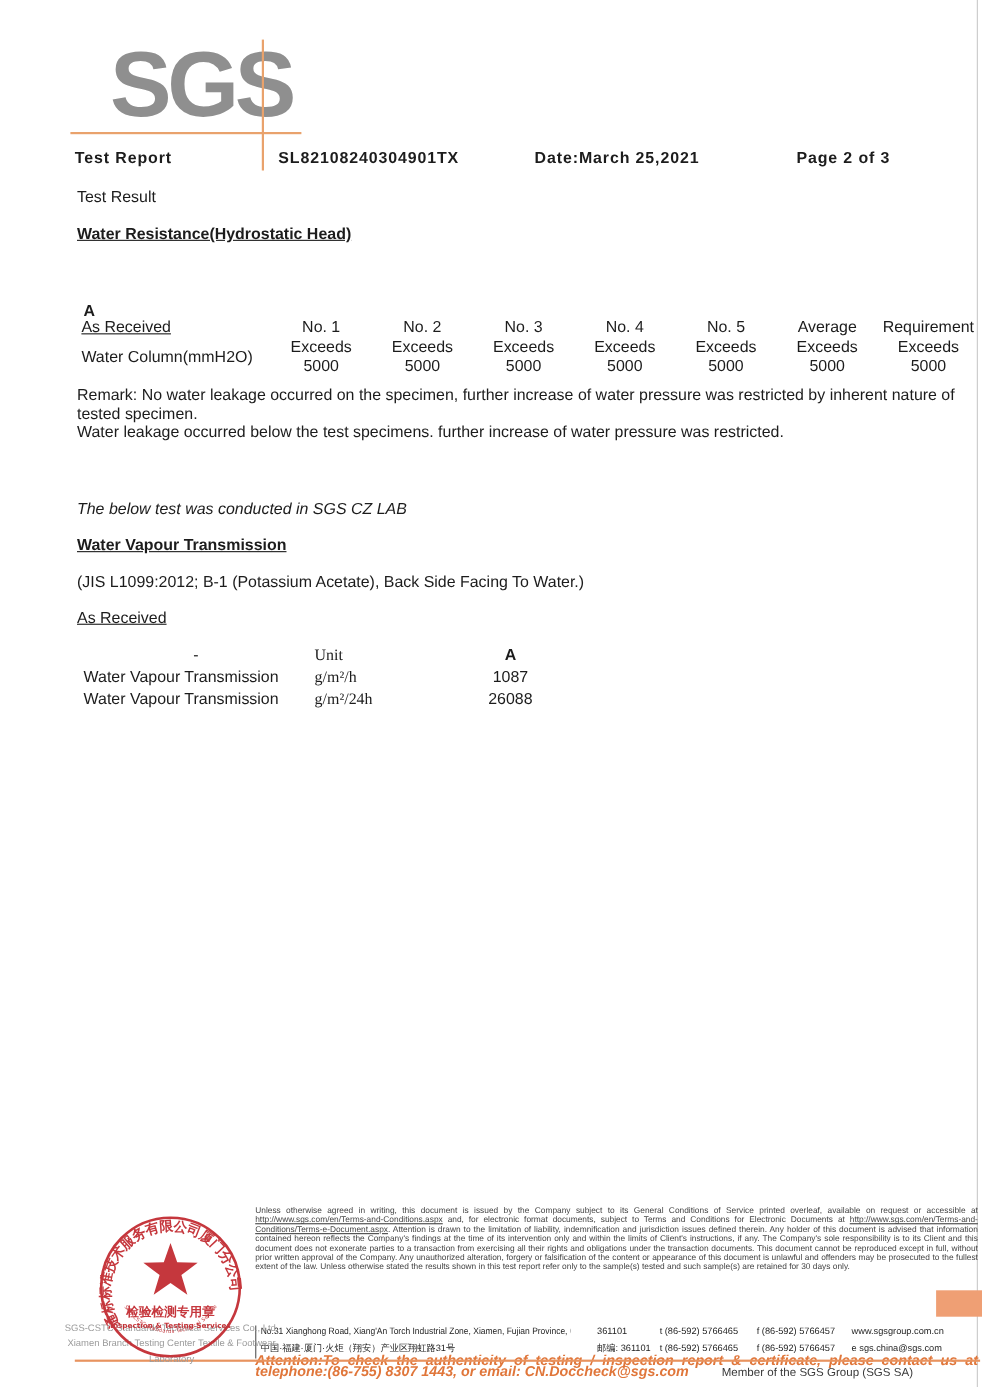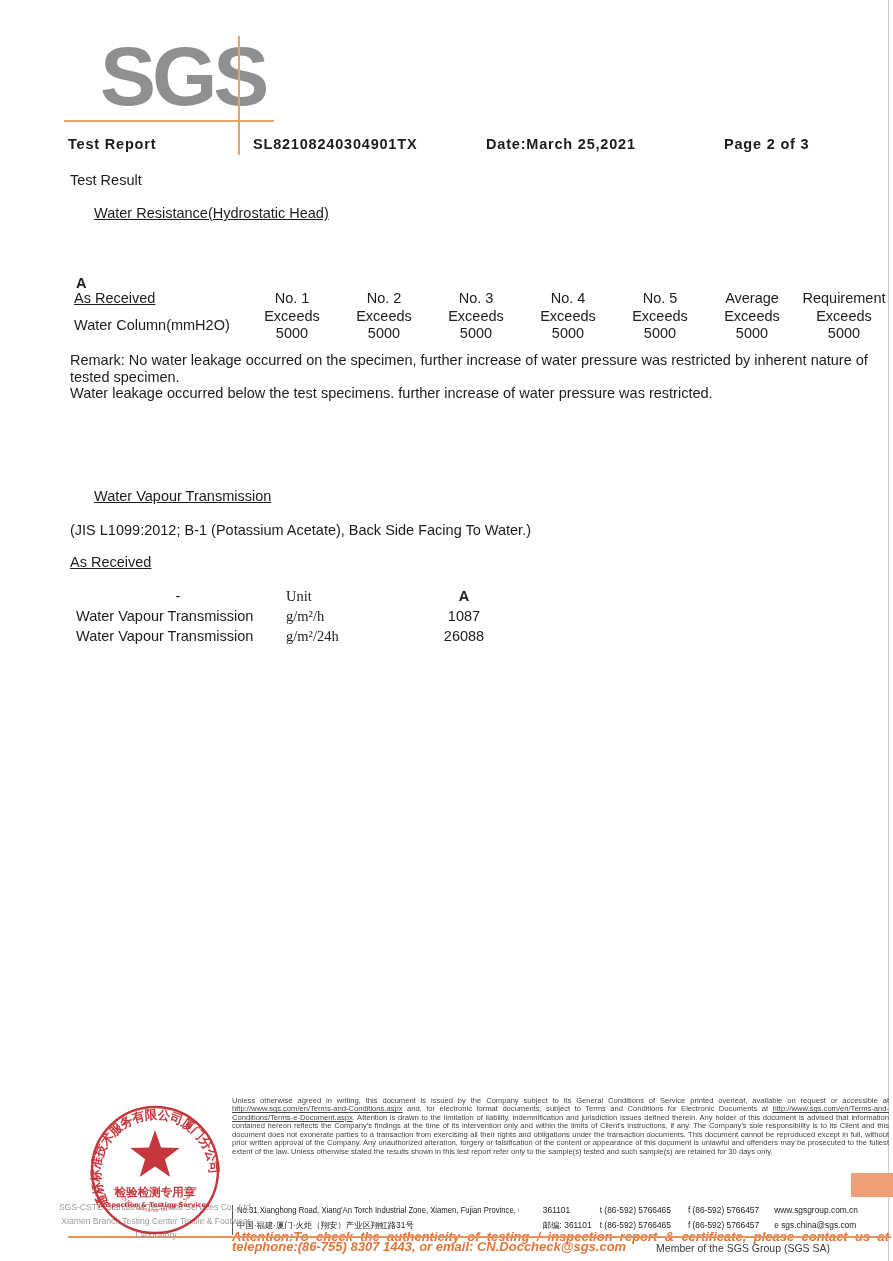--- a/index.html
+++ b/index.html
@@ -24,21 +24,21 @@
   .rpt-header { position:absolute; top:136px; left:0; width:100%; font-weight:bold; font-size:14.5px; letter-spacing:0.8px; }
   .rpt-header span { position:absolute; white-space:nowrap; }
   .h-title  { left:68px; }
   .h-number { left:253px; }
   .h-date   { left:486px; }
   .h-page   { left:724px; }
 
   
   .abs { position:absolute; }
   .body-text { font-size:14.5px; line-height:19px; color:#1c1c1c; }
-  .section-heading { font-size:14.5px; font-weight:normal; text-decoration:underline;margin-left:24px; }
+  .section-heading { font-size:14.5px; font-weight:bold; text-decoration:underline; }
   .underlined { text-decoration:underline; }
   .bold { font-weight:bold; }
   .italic { font-style:italic; }
   .prewrap { white-space:pre-wrap; }
 
   
   .t1 { position:absolute; left:70px; top:290px; width:820px; font-size:14.5px; }
   .t1-row { display:flex; }
   .t1-label { width:176px; padding-left:4px; }
   .t1-cell { width:92px; text-align:center; }
@@ -128,20 +128,21 @@
       <div class="t1-cell">Exceeds 5000</div>
       <div class="t1-cell">Exceeds 5000</div>
     </div>
   </div>
 
   <div class="remarks">
     <div>Remark: No water leakage occurred on the specimen, further increase of water pressure was restricted by inherent nature of tested specimen.</div>
     <div>Water leakage occurred below the test specimens. further increase of water pressure was restricted.</div>
   </div>
 
+  <div class="abs body-text italic" style="left:70px; top:454px;">The below test was conducted in SGS CZ LAB</div>
 
   <div class="abs section-heading" style="left:70px; top:488px;">Water Vapour Transmission</div>
 
   <div class="abs body-text" style="left:70px; top:521px; width:800px;">(JIS L1099:2012; B-1 (Potassium Acetate), Back Side Facing To Water.)</div>
 
   <div class="abs body-text underlined" style="left:70px; top:553px;">As Received</div>
 
   <div class="t2">
     <div class="t2-row t2-head">
       <div class="t2-c1">-</div>

